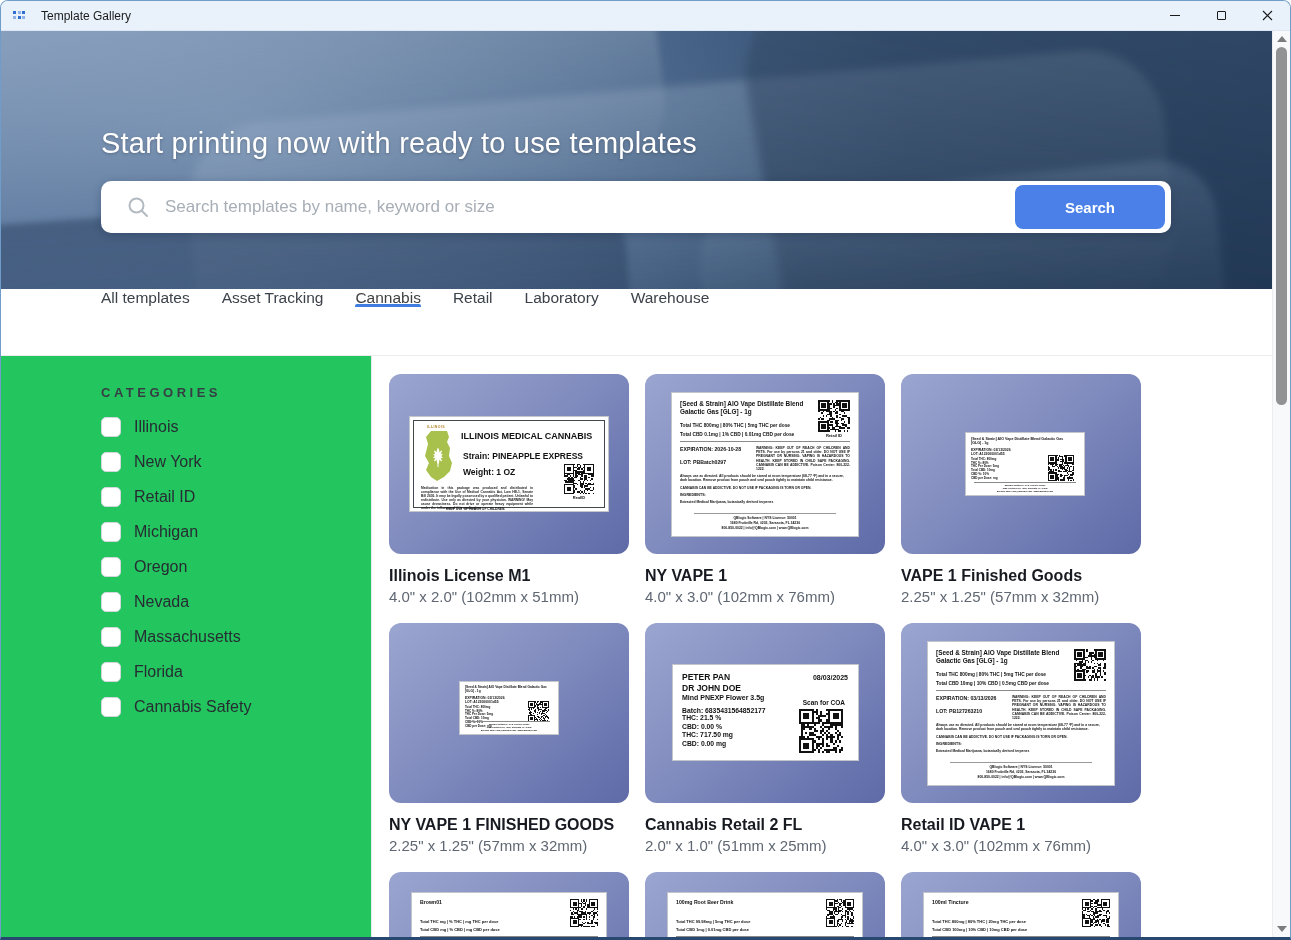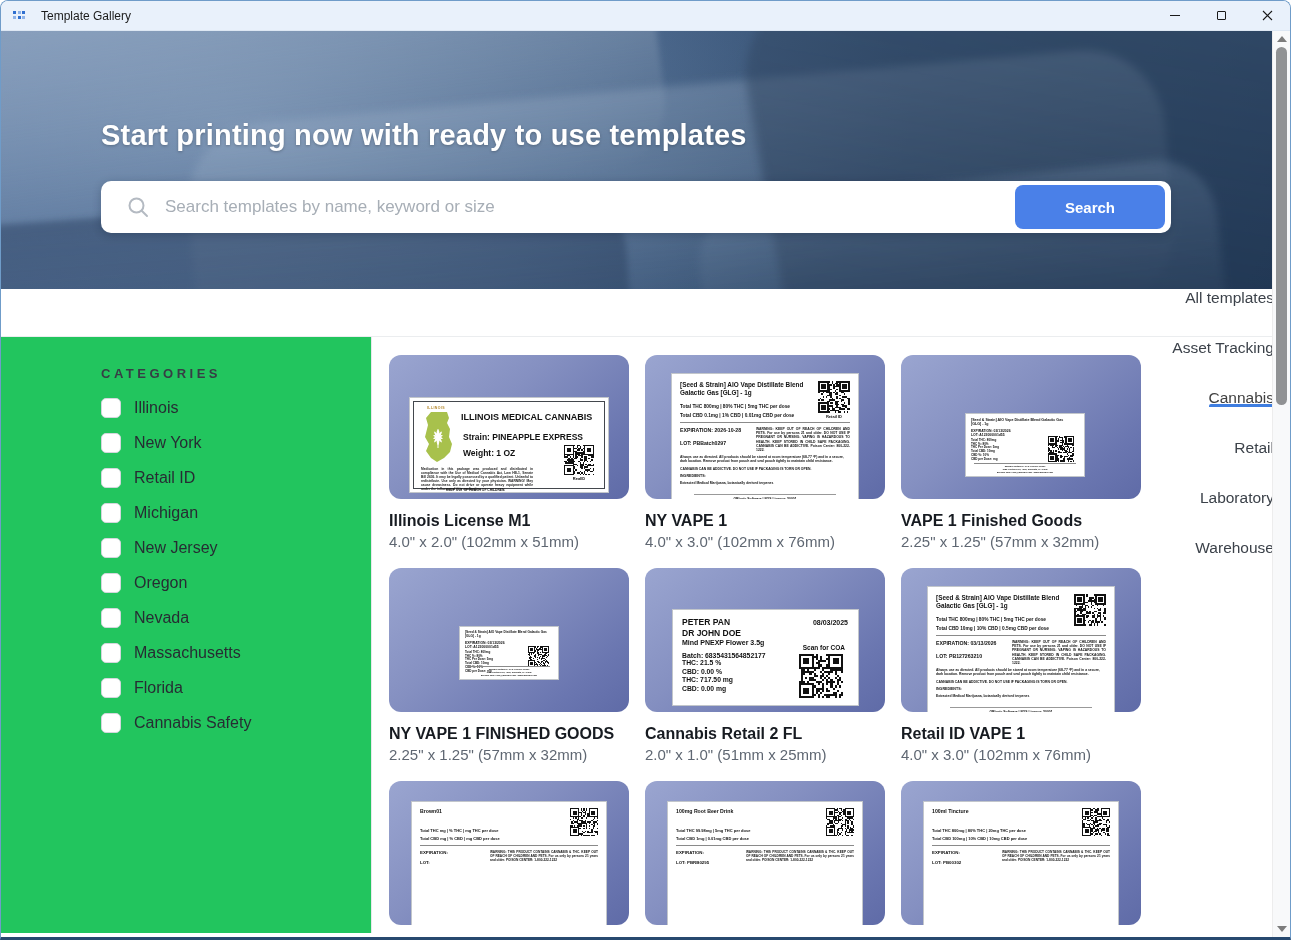--- a/index.html
+++ b/index.html
@@ -29,47 +29,47 @@
     background:
       radial-gradient(1100px 500px at 18% 35%, rgba(140,165,195,.55), rgba(0,0,0,0) 62%),
       linear-gradient(115deg, #54719a 0%, #3d5a80 45%, #27415f 78%, #1e3756 100%); }
   .hshape{ position:absolute; }
   .s1{ top:-60px; left:-120px; width:780px; height:240px; border-radius:70px; background:linear-gradient(180deg, rgba(205,218,232,.38), rgba(90,115,145,.05)); transform:rotate(-7deg); filter:blur(3px); }
   .s2{ top:55px; left:190px; width:980px; height:260px; border-radius:80px; background:linear-gradient(180deg, rgba(165,185,208,.30), rgba(40,60,90,.08)); transform:rotate(-5deg); filter:blur(4px); }
   .s3{ top:175px; left:-90px; width:720px; height:240px; border-radius:70px; background:linear-gradient(180deg, rgba(25,45,75,.38), rgba(15,30,55,.16)); transform:rotate(-4deg); filter:blur(3px); }
   .s4{ top:-90px; right:-150px; width:660px; height:430px; border-radius:90px; background:linear-gradient(200deg, rgba(70,95,125,.55), rgba(16,32,56,.45)); transform:rotate(-10deg); filter:blur(5px); }
   .s5{ top:150px; right:50px; width:520px; height:230px; border-radius:60px; background:linear-gradient(180deg, rgba(120,145,175,.28), rgba(20,40,65,.22)); transform:rotate(-6deg); filter:blur(4px); }
 
-  .hero-h1{ position:absolute; left:100px; top:88px; font-size:29px; font-weight:700; color:#ffffff; letter-spacing:.2px; text-shadow:0 1px 3px rgba(0,0,0,.25); }
+  .hero-h1{ position:absolute; left:100px; top:96px; font-size:29px; font-weight:400; color:#ffffff; letter-spacing:.2px; text-shadow:0 1px 3px rgba(0,0,0,.25); }
 
   .searchbar{ position:absolute; left:100px; top:150px; width:1070px; height:52px; background:#ffffff; border-radius:10px;
               display:flex; align-items:center; padding-left:26px; box-shadow:0 2px 8px rgba(10,25,45,.25); }
   .search-icon{ width:22px; height:22px; flex:0 0 auto; }
   .search-input{ flex:1; border:none; outline:none; font-family:"Liberation Sans",sans-serif; font-size:17px; color:#333; margin-left:16px; background:transparent; }
   .search-input::placeholder{ color:#a7aeb6; }
   .search-btn{ flex:0 0 auto; width:150px; height:44px; margin-right:6px; border:none; border-radius:8px; background:#4a80e8; color:#fff; font-family:"Liberation Sans",sans-serif; font-size:15px; font-weight:bold; cursor:pointer; }
 
   
-  .tabs{ height:48px; background:#fff; display:flex; align-items:flex-end; padding-left:100px; gap:32px; border-bottom:1px solid #ebedef;flex-direction:column; }
+  .tabs{ height:67px; background:#fff; display:flex; align-items:flex-start; padding-left:100px; gap:32px; border-bottom:1px solid #ebedef; }
   .tab{ position:relative; display:flex; align-items:center; font-size:15.5px; color:#3c424a; cursor:pointer; white-space:nowrap; }
   .tab.active{ color:#404040; }
   .tab.active::after{ content:""; position:absolute; left:0; right:0; bottom:0; height:3px; background:#3f7ee0; border-radius:2px 2px 0 0; }
 
   
   .bodyrow{ display:flex; height:596px; }
   .sidebar{ width:371px; background:#22c55e; border-right:1px solid #e6e8eb; padding:29px 0 0 100px; }
   .cat-h{ font-size:13px; font-weight:bold; letter-spacing:3.5px; color:#373d45; margin-bottom:17px; }
   .cat-item{ display:flex; align-items:center; gap:13px; margin-bottom:15px; cursor:pointer; }
   .cb{ width:20px; height:20px; border:1.5px solid #d3d7dc; border-radius:5px; background:#fff; flex:0 0 auto; }
   .cat-label{ font-size:16px; color:#272c33; }
 
   .main{ flex:1; padding:18px 0 0 17px; overflow:hidden; }
   .grid{ display:grid; grid-template-columns:repeat(3,240px); column-gap:16px; }
   .cardblock{ margin-bottom:18px; cursor:pointer; }
-  .thumb{ width:240px; height:144px; border-radius:12px; position:relative; overflow:hidden;
+  .thumb{ width:240px; height:180px; border-radius:12px; position:relative; overflow:hidden;
           background:linear-gradient(140deg,#9aa5d0 0%,#8590c1 40%,#6a76b0 80%,#5f6ba7 100%); }
   .t-title{ margin-top:13px; font-size:16px; font-weight:700; color:#171b21; }
   .t-size{ margin-top:3px; font-size:15px; color:#5f6772; }
 
   
   .lbl{ position:absolute; background:#fff; border:1px solid #c2c6cb; color:#111; }
 
   
   .lbl-il{ left:20px; top:42px; width:200px; height:96px; padding:3px; }
   .il-in{ border:1px solid #43474d; height:100%; position:relative; }
@@ -208,24 +208,20 @@
             <span class="cb"></span>
             <span class="cat-label">New York</span>
           </div>
         <div class="cat-item">
             <span class="cb"></span>
             <span class="cat-label">Retail ID</span>
           </div>
         <div class="cat-item">
             <span class="cb"></span>
             <span class="cat-label">Michigan</span>
-          </div>
-        <div class="cat-item">
-            <span class="cb"></span>
-            <span class="cat-label">New Jersey</span>
           </div>
         <div class="cat-item">
             <span class="cb"></span>
             <span class="cat-label">Oregon</span>
           </div>
         <div class="cat-item">
             <span class="cb"></span>
             <span class="cat-label">Nevada</span>
           </div>
         <div class="cat-item">

